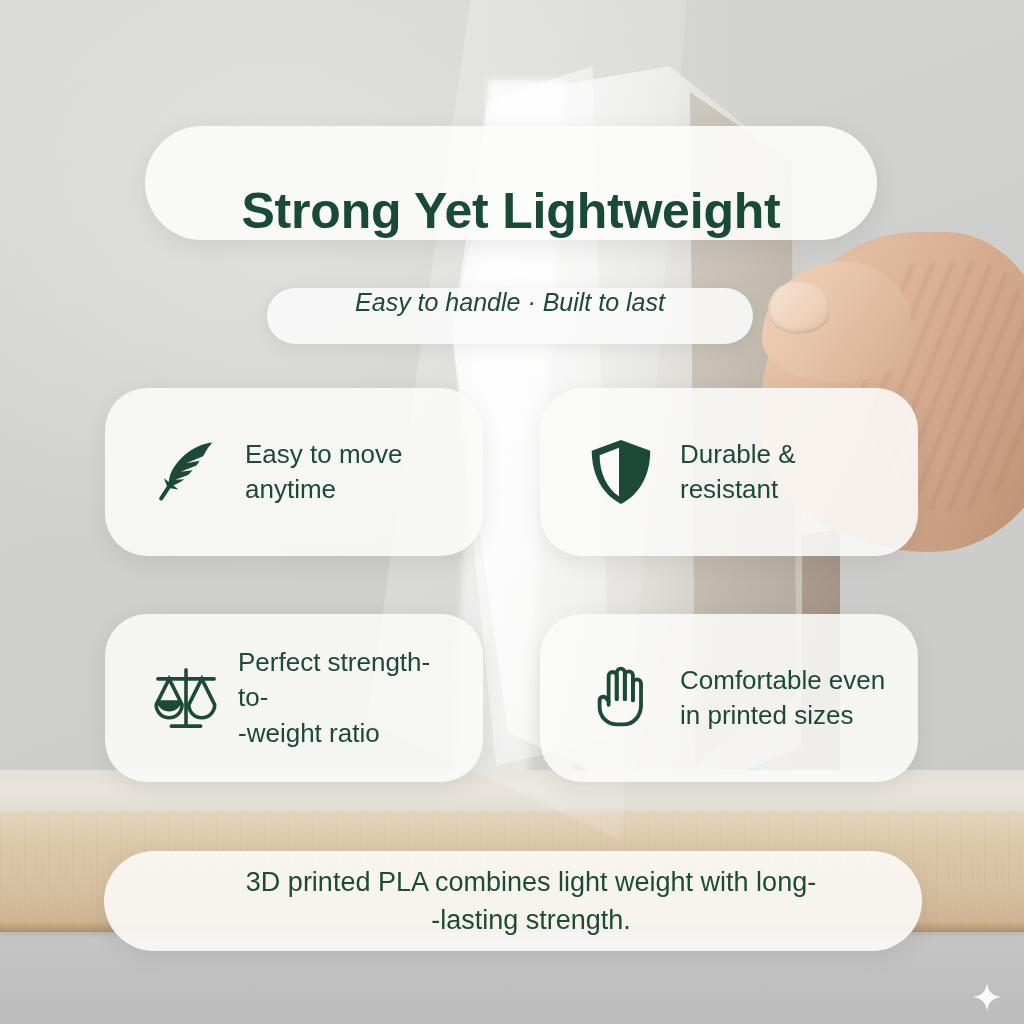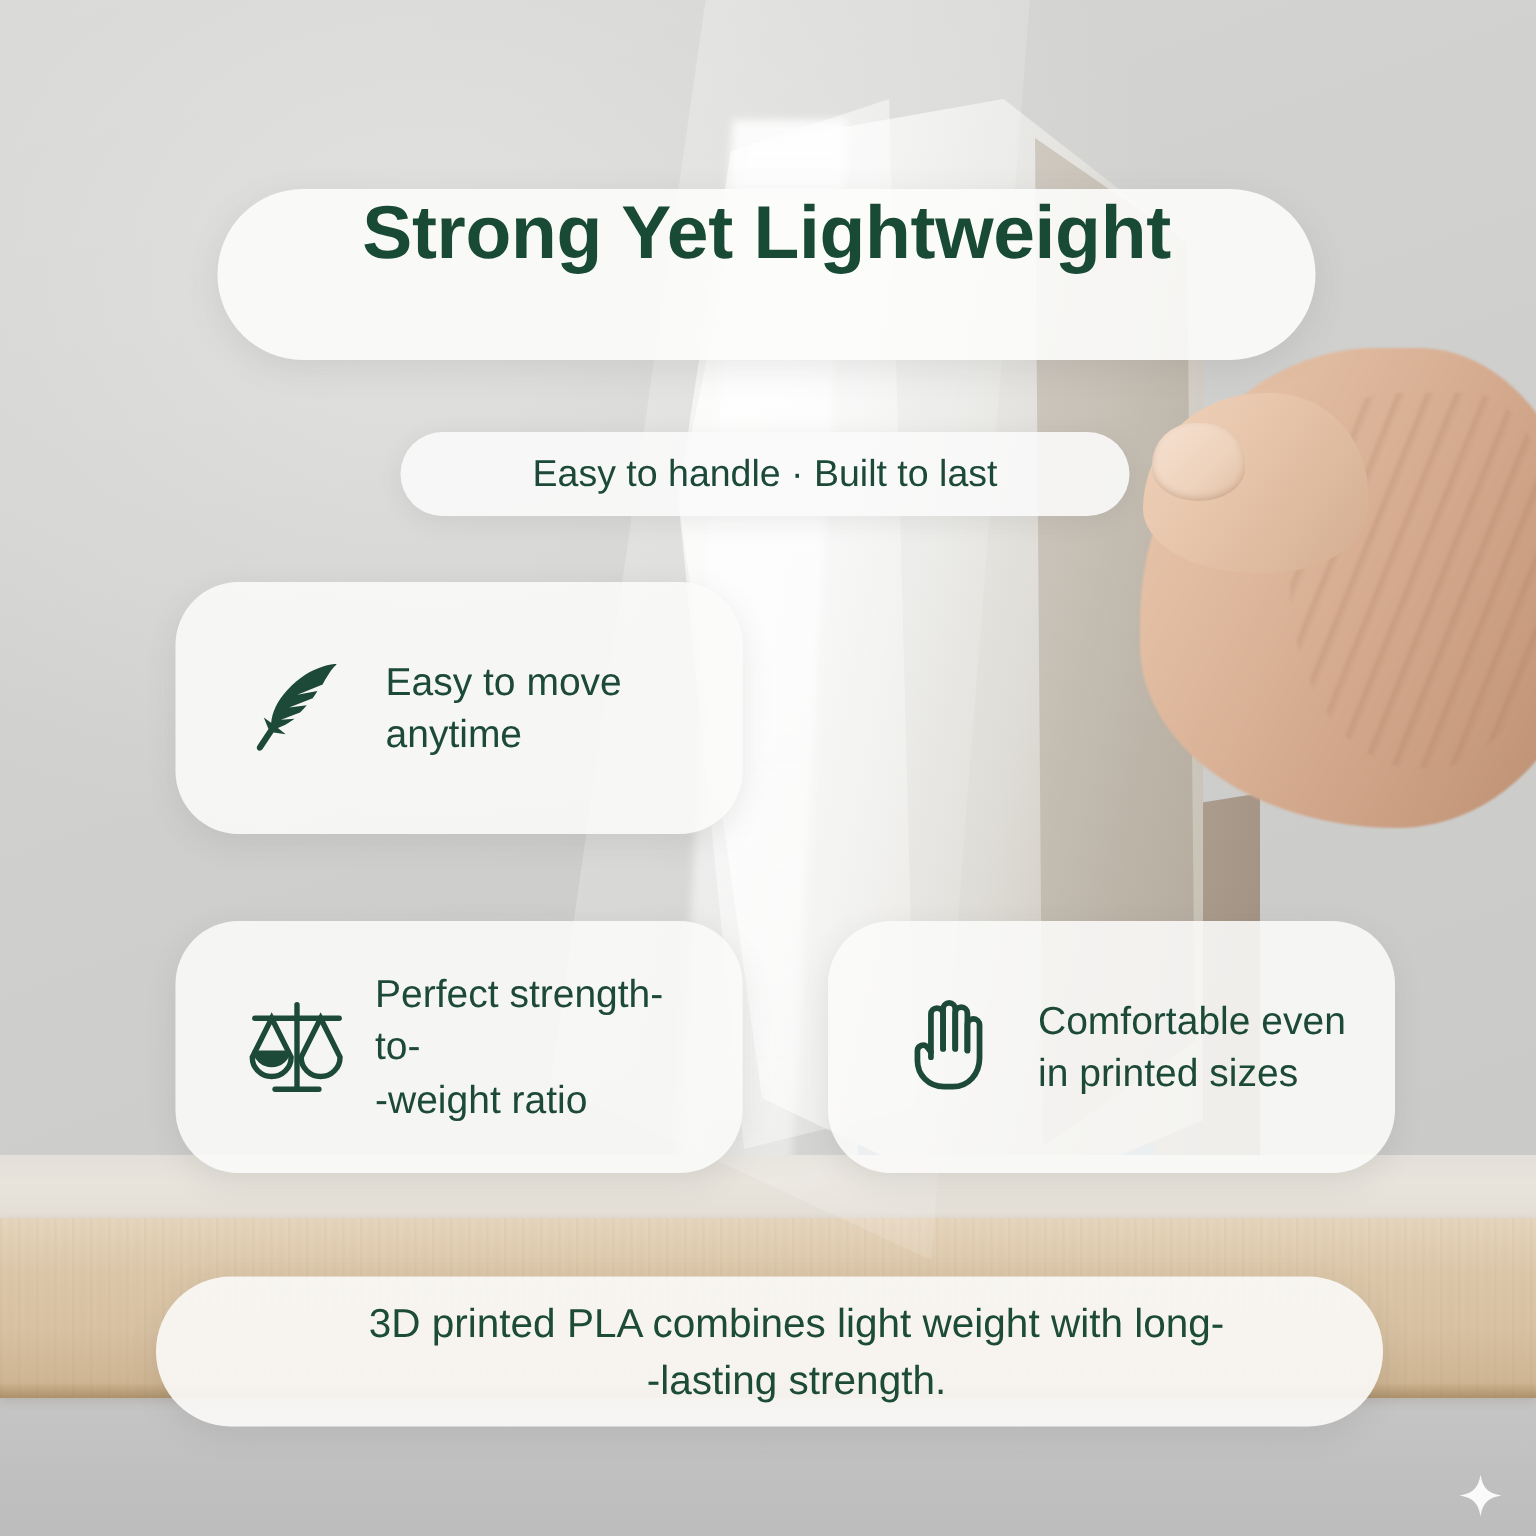--- a/index.html
+++ b/index.html
@@ -185,21 +185,21 @@
   .pill-title {
     position: absolute;
     left: 145px;
     top: 126px;
     width: 732px;
     height: 114px;
     border-radius: 57px;
     background: rgba(252,252,251,0.90);
     box-shadow: 0 6px 22px rgba(90,90,90,0.13);
     display: flex;
-    align-items: flex-start;
+    align-items: flex-end;
     justify-content: center;
   }
   .pill-title .title-text {
     color: #184a35;
     font-size: 50px;
     font-weight: bold;
     letter-spacing: -0.2px;
     white-space: nowrap;
     font-stretch: condensed;
   }
@@ -207,32 +207,32 @@
   .pill-sub {
     position: absolute;
     left: 267px;
     top: 288px;
     width: 486px;
     height: 56px;
     border-radius: 28px;
     background: rgba(250,250,249,0.90);
     box-shadow: 0 4px 16px rgba(90,90,90,0.11);
     display: flex;
-    align-items: center;
     justify-content: center;
+    font-style: italic;
   }
   .pill-sub .sub-text {
     color: #1d4a38;
     font-size: 25px;
     white-space: nowrap;
   }
 
   .grid {
     position: absolute;
-    left: 12px; top: 0; width: 848px; height: 1024px;
+    left: 0; top: 0; width: 848px; height: 1024px;
     pointer-events: none;
   }
   .card {
     position: absolute;
     width: 378px;
     height: 168px;
     border-radius: 42px;
     background: rgba(250,250,249,0.88);
     box-shadow: 0 6px 20px rgba(90,90,90,0.12);
     display: flex;
@@ -341,20 +341,30 @@
           <path fill="currentColor" d="M55.5 6.2c-1.2-1.0-10.6 1.1-18.4 6.0C29.0 17.3 22.4 25.0 19.3 31.4c-1.6 3.3-2.4 6.6-2.6 9.4
             l-4.4-3.2 2.8 6.8-6.6 10.0c-0.6 0.9-0.4 2.0 0.4 2.6 0.9 0.6 2.0 0.4 2.6-0.5l6.6-10.0 7.2 1.0-4.6-3.7
             c2.6-0.8 5.6-2.3 8.6-4.5 0.4-0.3 0.8-0.6 1.2-0.9l-8.0 0.5 11.3-4.3c1.4-1.3 2.7-2.7 4.0-4.2l-10.5 1.3
             14.0-5.5c1.0-1.4 1.9-2.8 2.8-4.3l-11.9 2.3 15.0-6.2c3.9-7.3 6.6-10.6 8.3-11.8z"></path>
         </svg>
       </span>
       <span class="label">Easy to move
 anytime</span>
     </div>
 
+    <div class="card c2">
+      <span class="icon">
+        <svg viewBox="0 0 64 64" aria-hidden="true">
+          <path fill="currentColor" d="M32 3.5 L58 13.2 C58 34.5 48.8 51.8 32 60.5 C15.2 51.8 6 34.5 6 13.2 Z"></path>
+          <path fill="#fafaf9" d="M30.2 10.5 L13.0 17.0 C13.0 33.5 19.8 46.6 30.2 53.6 Z"></path>
+        </svg>
+      </span>
+      <span class="label">Durable &amp;
+resistant</span>
+    </div>
 
     <div class="card c3">
       <span class="icon">
         <svg viewBox="0 0 64 64" aria-hidden="true">
           <g fill="none" stroke="currentColor" stroke-width="3.2" stroke-linecap="round" stroke-linejoin="round">
             <line x1="32" y1="7" x2="32" y2="56"></line>
             <line x1="7" y1="15" x2="57" y2="15"></line>
             <line x1="19" y1="57" x2="45" y2="57"></line>
           </g>
           <path fill="none" stroke="currentColor" stroke-width="3.2" d="M7 15 L18.5 38 A11.5 11.5 0 0 1 -4.5 38 Z" transform="translate(10,0)"></path>

